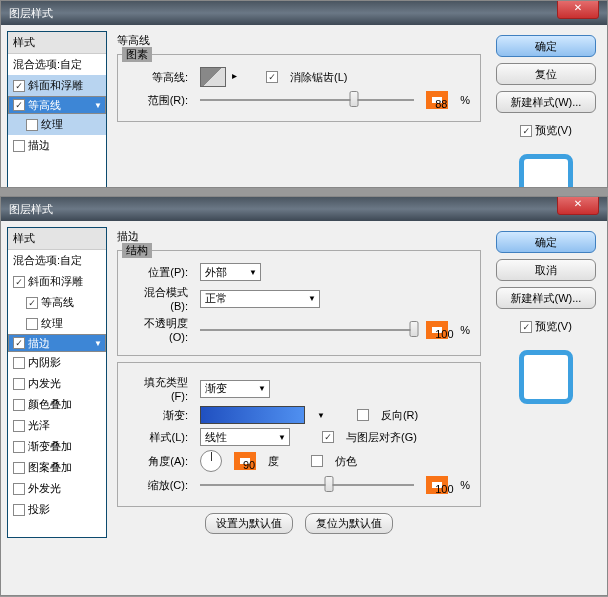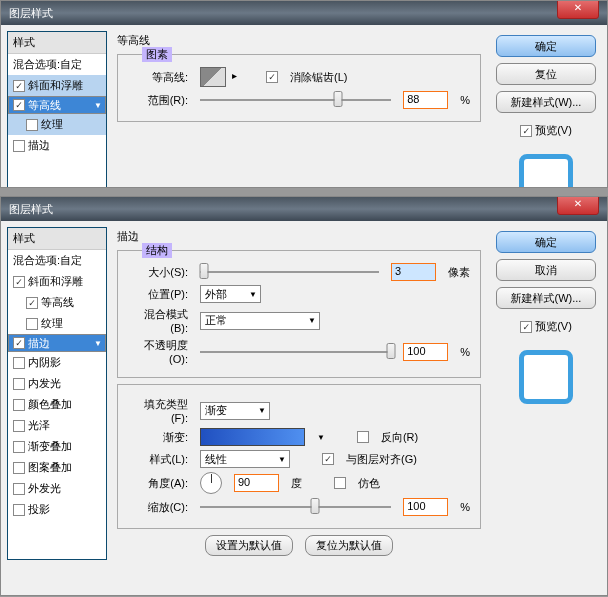--- a/index.html
+++ b/index.html
@@ -10,27 +10,27 @@
 .body{display:flex;padding:6px;gap:6px;background:#f0f0f0}
 .sidebar{width:100px;border:1px solid #0c4a6e;background:#fff}
 .sidebar-hdr{background:#e4e4e4;padding:3px 5px;border-bottom:1px solid #ccc}
 .s-item{padding:3px 5px;display:flex;align-items:center;gap:3px;cursor:default}
 .s-item.sel{background:#3d86d6;color:#fff}
 .s-item.lsel{background:#b8d4f0}
 .s-sub{padding-left:18px}
 .cb{width:12px;height:12px;border:1px solid #888;background:#fff;display:inline-flex;align-items:center;justify-content:center;font-size:9px;color:#333}
 .main{flex:1;padding:0 4px}
 .fieldset{border:1px solid #aaa;padding:8px 10px;margin-bottom:6px;position:relative}
-.legend{position:absolute;top:-8px;left:24px;background:#c4b5fd;padding:0 4px}
+.legend{position:absolute;top:-8px;left:4px;background:#a3a3a3;padding:0 4px}
 .row{display:flex;align-items:center;gap:12px;margin:4px 0}
 .lbl{width:60px;text-align:right}
 .slider{flex:1;height:16px;position:relative;display:flex;align-items:center}
 .track{height:2px;background:#999;flex:1;position:relative}
 .thumb{position:absolute;width:9px;height:16px;background:linear-gradient(#f5f5f5,#ddd);border:1px solid #888;border-radius:2px;top:-8px;transform:translateX(-50%)}
-.nbox{width:45px;height:18px;border:1px solid #f97316;background:#fff;padding:1px 3px;text-align:left}
+.nbox{width:22px;height:18px;border:6px solid #f97316;background:#fff;padding:1px 3px;text-align:left}
 .sel{height:18px;border:1px solid #888;background:#fff;padding:0 16px 0 4px;position:relative;display:flex;align-items:center}
 .sel::after{content:"▼";position:absolute;right:3px;font-size:8px}
 .grad{width:105px;height:18px;border:1px solid #444;background:linear-gradient(90deg,#2050c0,#5090f0)}
 .right{width:110px;display:flex;flex-direction:column;gap:6px;align-items:center;padding-top:4px}
 .btn{width:100px;height:22px;background:linear-gradient(#fafafa,#e0e0e0);border:1px solid #888;border-radius:6px;text-align:center;line-height:20px;cursor:default}
 .btn.primary{background:linear-gradient(#d0e8ff,#90c0f0);border-color:#4080c0}
 .preview{width:54px;height:54px;border:5px solid #3da0e0;border-radius:8px;background:#fff;margin-top:6px}
 .swatch{width:26px;height:20px;border:1px solid #666;background:linear-gradient(135deg,#888 0 50%,#ddd 50% 100%);position:relative}
 .swatch::after{content:"▸";position:absolute;right:-12px;top:2px;font-size:10px}
 .dial{width:22px;height:22px;border:1px solid #888;border-radius:50%;background:#fff;position:relative}
@@ -164,30 +164,20 @@
       <div class="s-item">
           <span class="cb"></span>
           <span>投影</span>
         </div>
     </div>
     <div class="main">
       <div style="margin:2px 0 6px">描边</div>
       <div class="fieldset">
         <div class="legend">结构</div>
         <div class="row">
-            <span class="lbl">大小(S):</span>
-            <div class="slider">
-              <div class="track">
-                <div class="thumb" style="left:2%"></div>
-              </div>
-            </div>
-            <div class="nbox" style="background:#cde6ff">3</div>
-            <span>像素</span>
-          </div>
-        <div class="row">
             <span class="lbl">位置(P):</span>
             <div class="sel" style="width:61px">
               <span>外部</span>
             </div>
           </div>
         <div class="row">
             <span class="lbl">混合模式(B):</span>
             <div class="sel" style="width:120px">
               <span>正常</span>
             </div>

